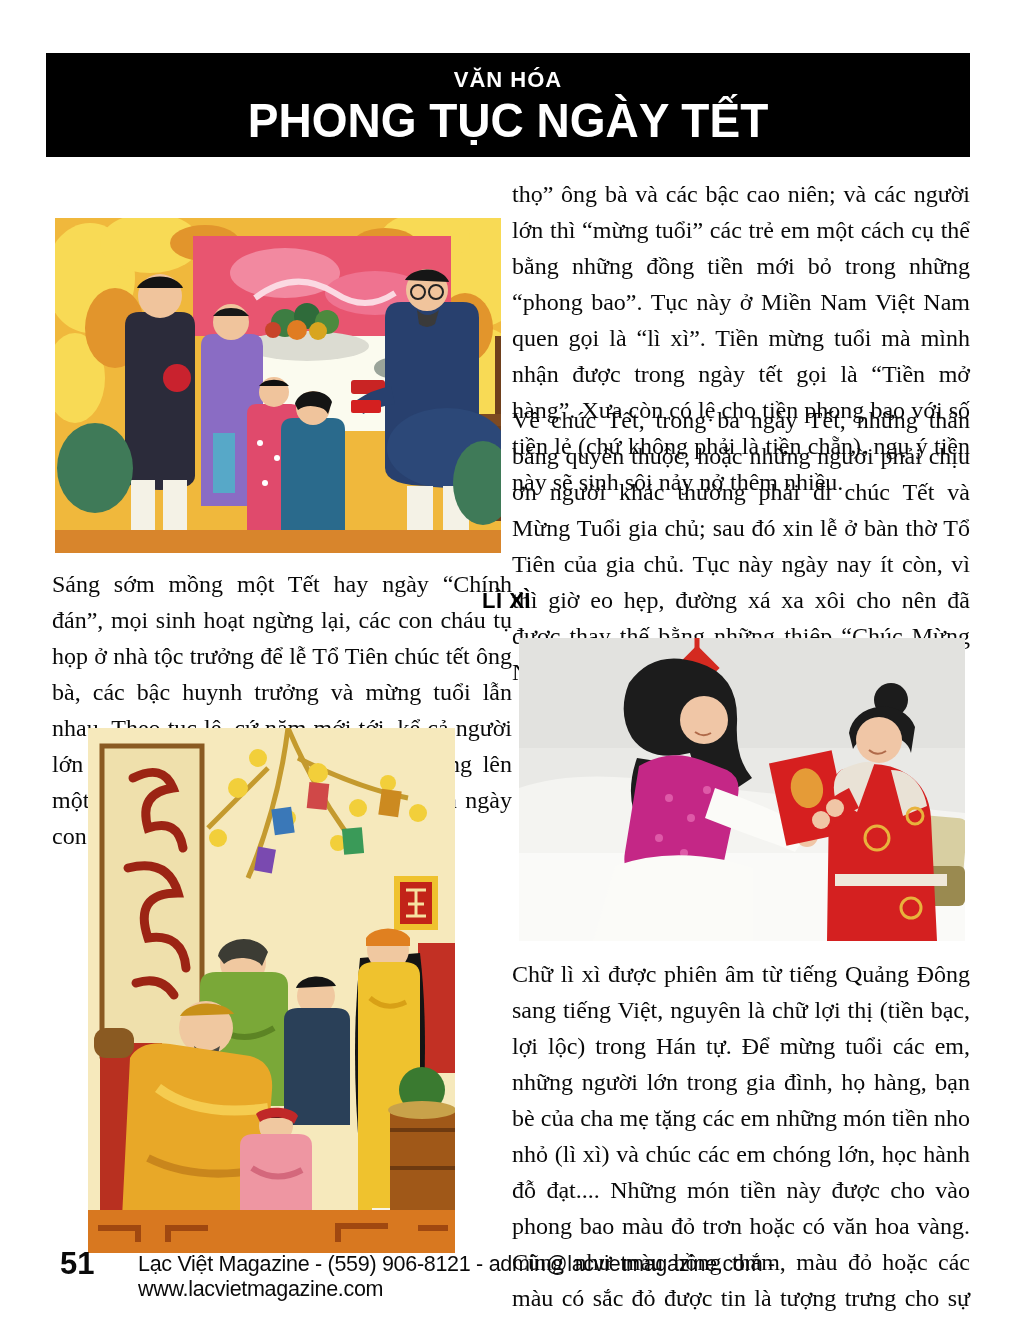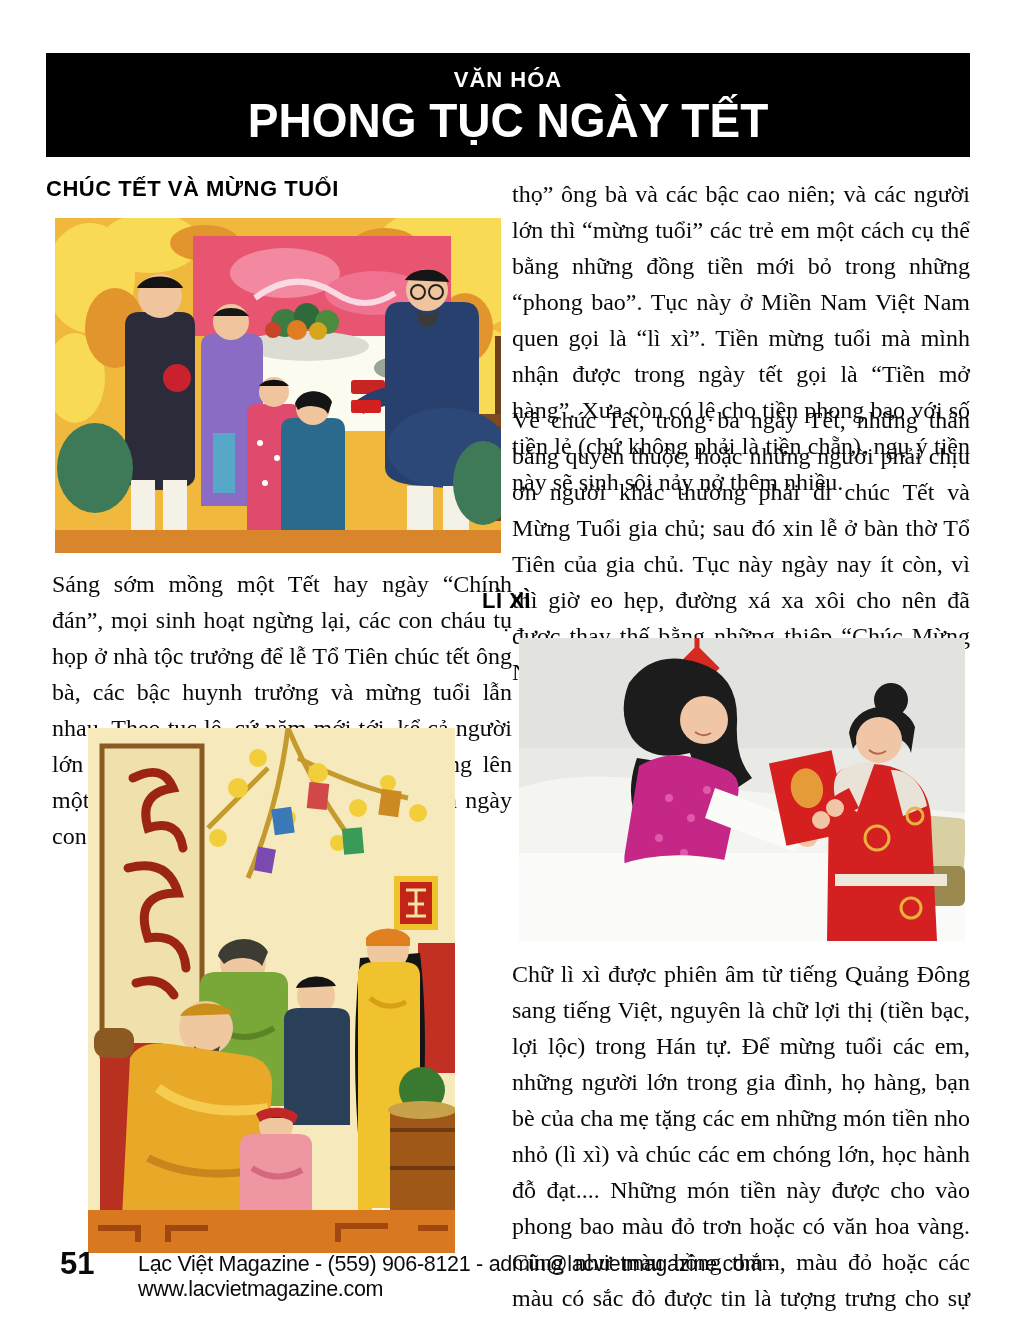--- a/index.html
+++ b/index.html
@@ -54,21 +54,20 @@
 </head>
 <body>
 
 <div class="page">
 
   <div class="banner">
     <div class="kicker">VĂN HÓA</div>
     <div class="main-title">PHONG TỤC NGÀY TẾT</div>
   </div>
 
-  <div class="sec-heading" style="left:46px;top:176px;">CHÚC TẾT VÀ MỪNG TUỔI</div>
 
   <figure style="left:55px;top:218px;width:446px;height:335px;" aria-label="Painting of a family in traditional áo dài gathered at a Tết table; a seated elderly man hands a red envelope to a boy">
     <svg width="446" height="335" viewBox="0 0 446 335">
       <rect width="446" height="335" fill="#f0b83c"></rect>
 
       <g fill="#f8da55">
         <ellipse cx="35" cy="60" rx="45" ry="55"></ellipse>
           <ellipse cx="95" cy="25" rx="50" ry="30"></ellipse>
         <ellipse cx="420" cy="50" rx="55" ry="60"></ellipse>
           <ellipse cx="370" cy="20" rx="45" ry="25"></ellipse>

